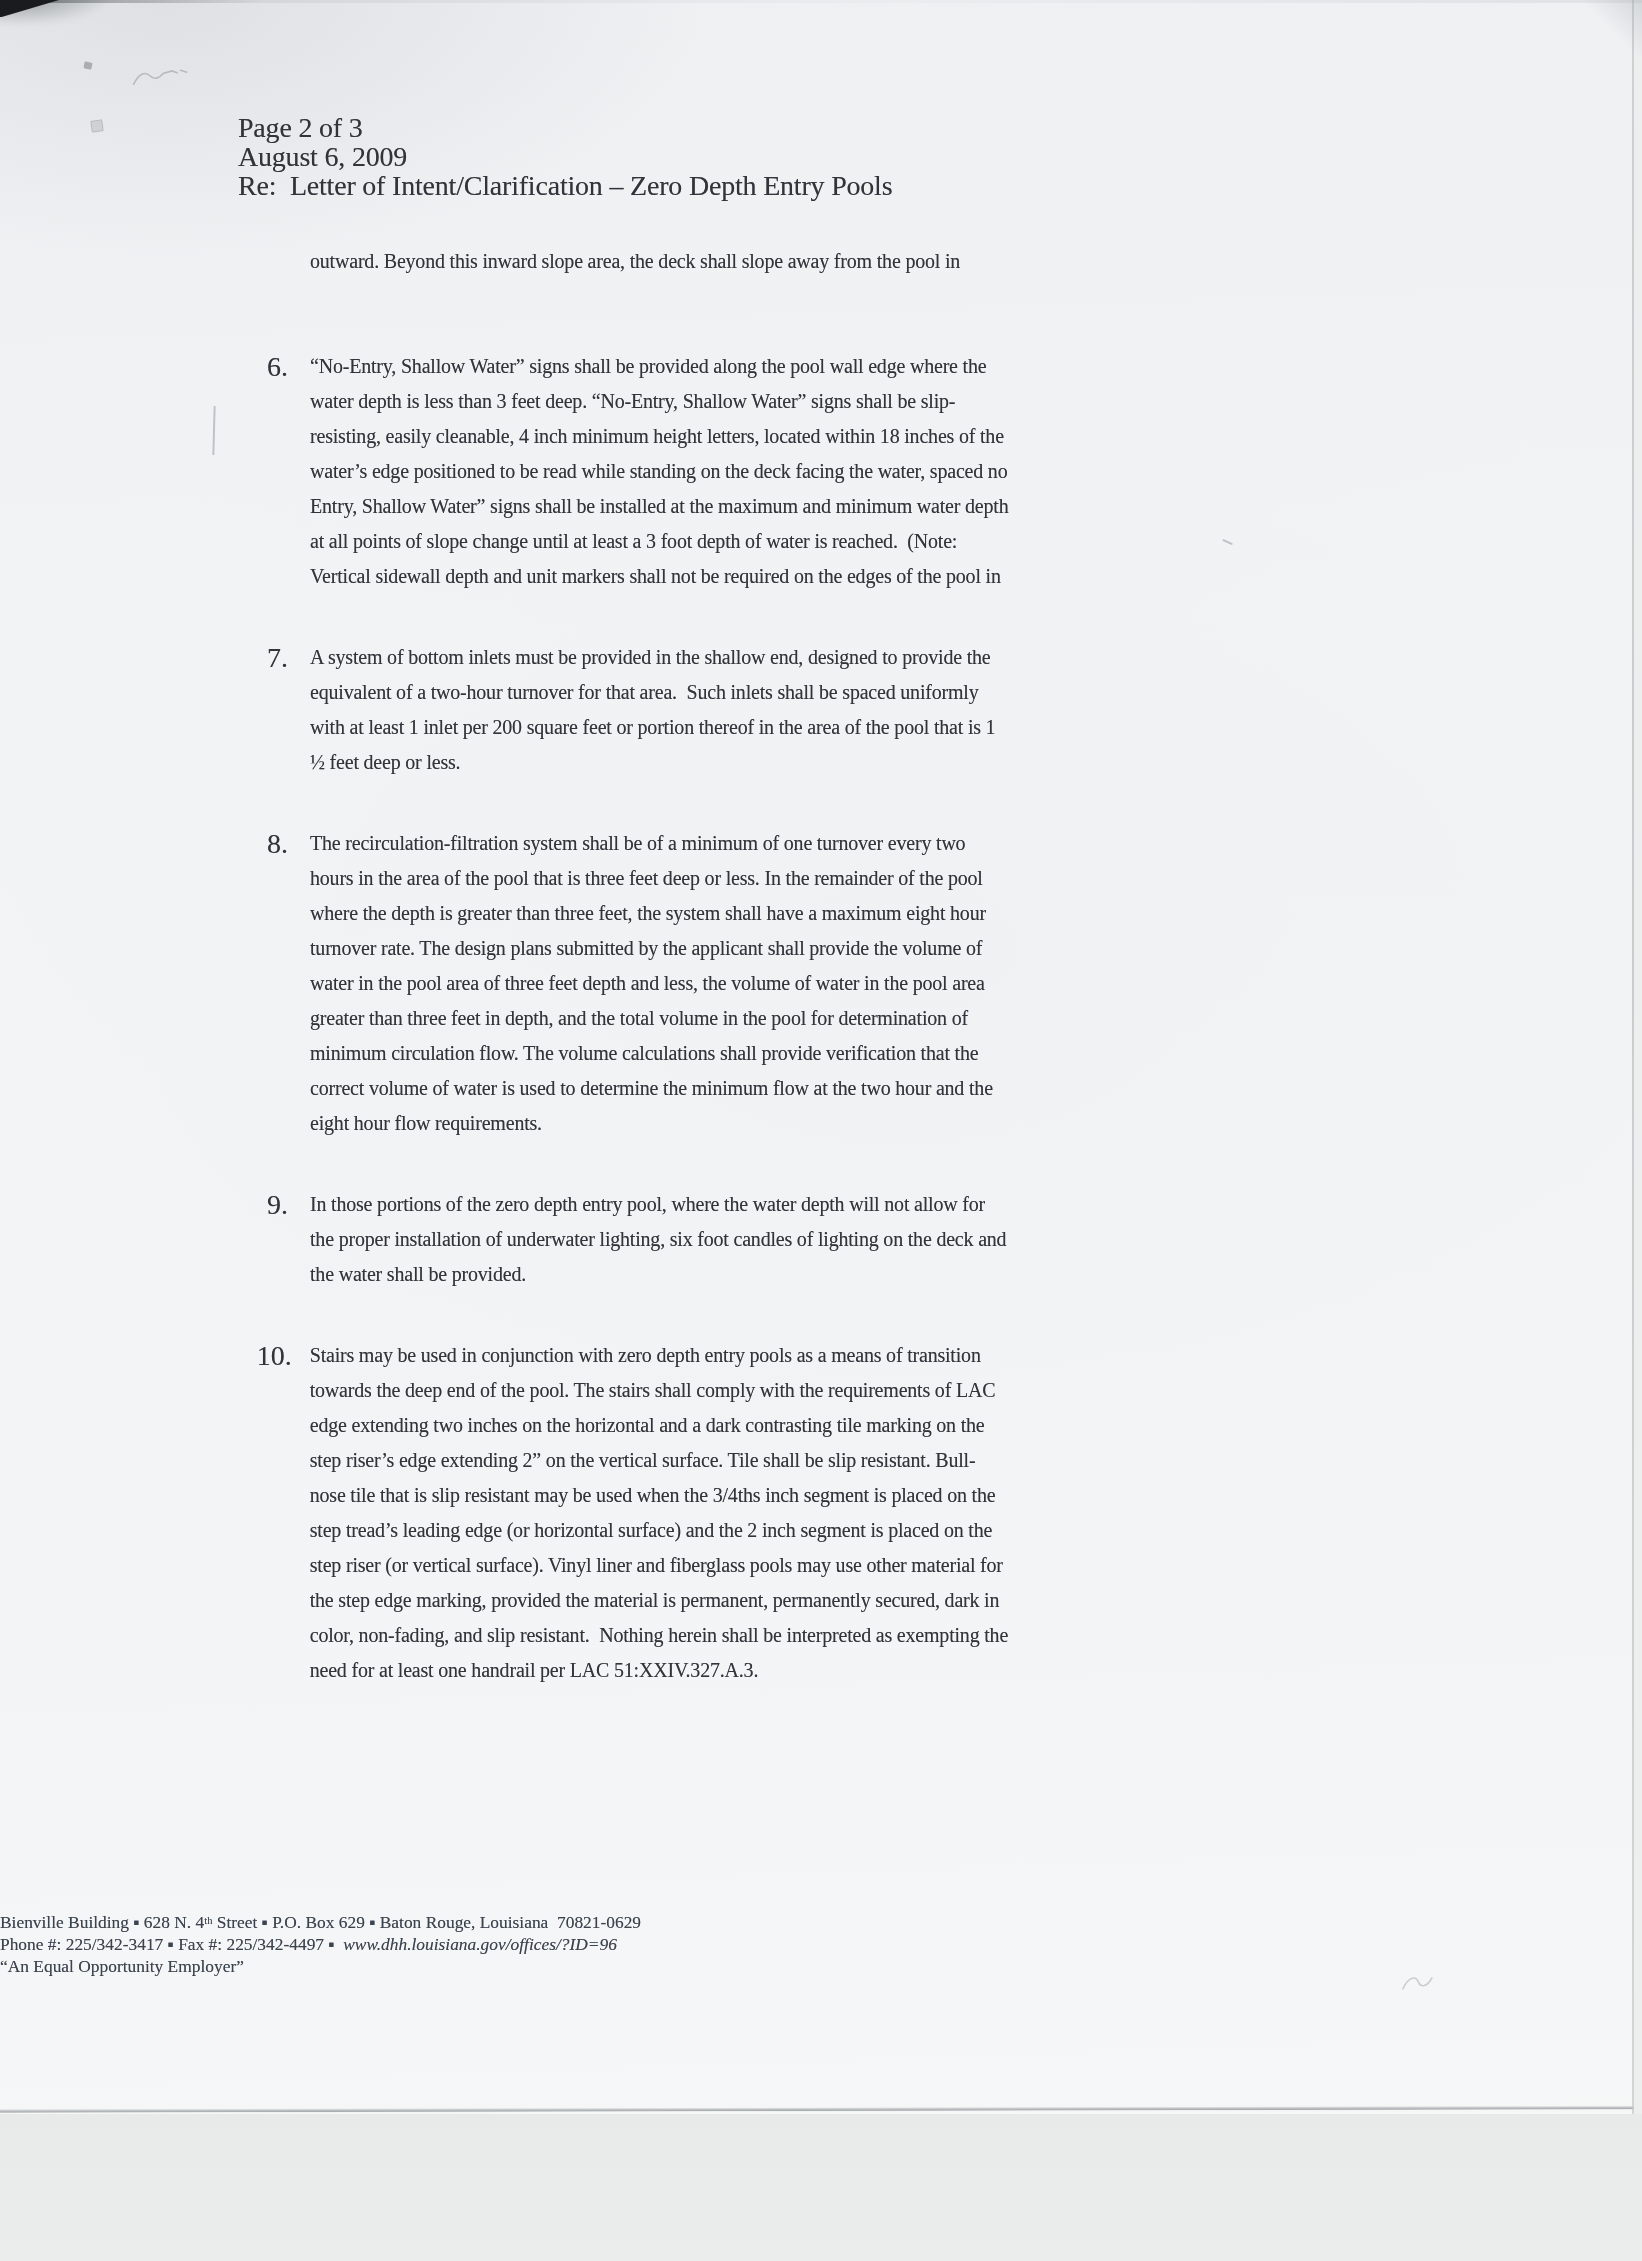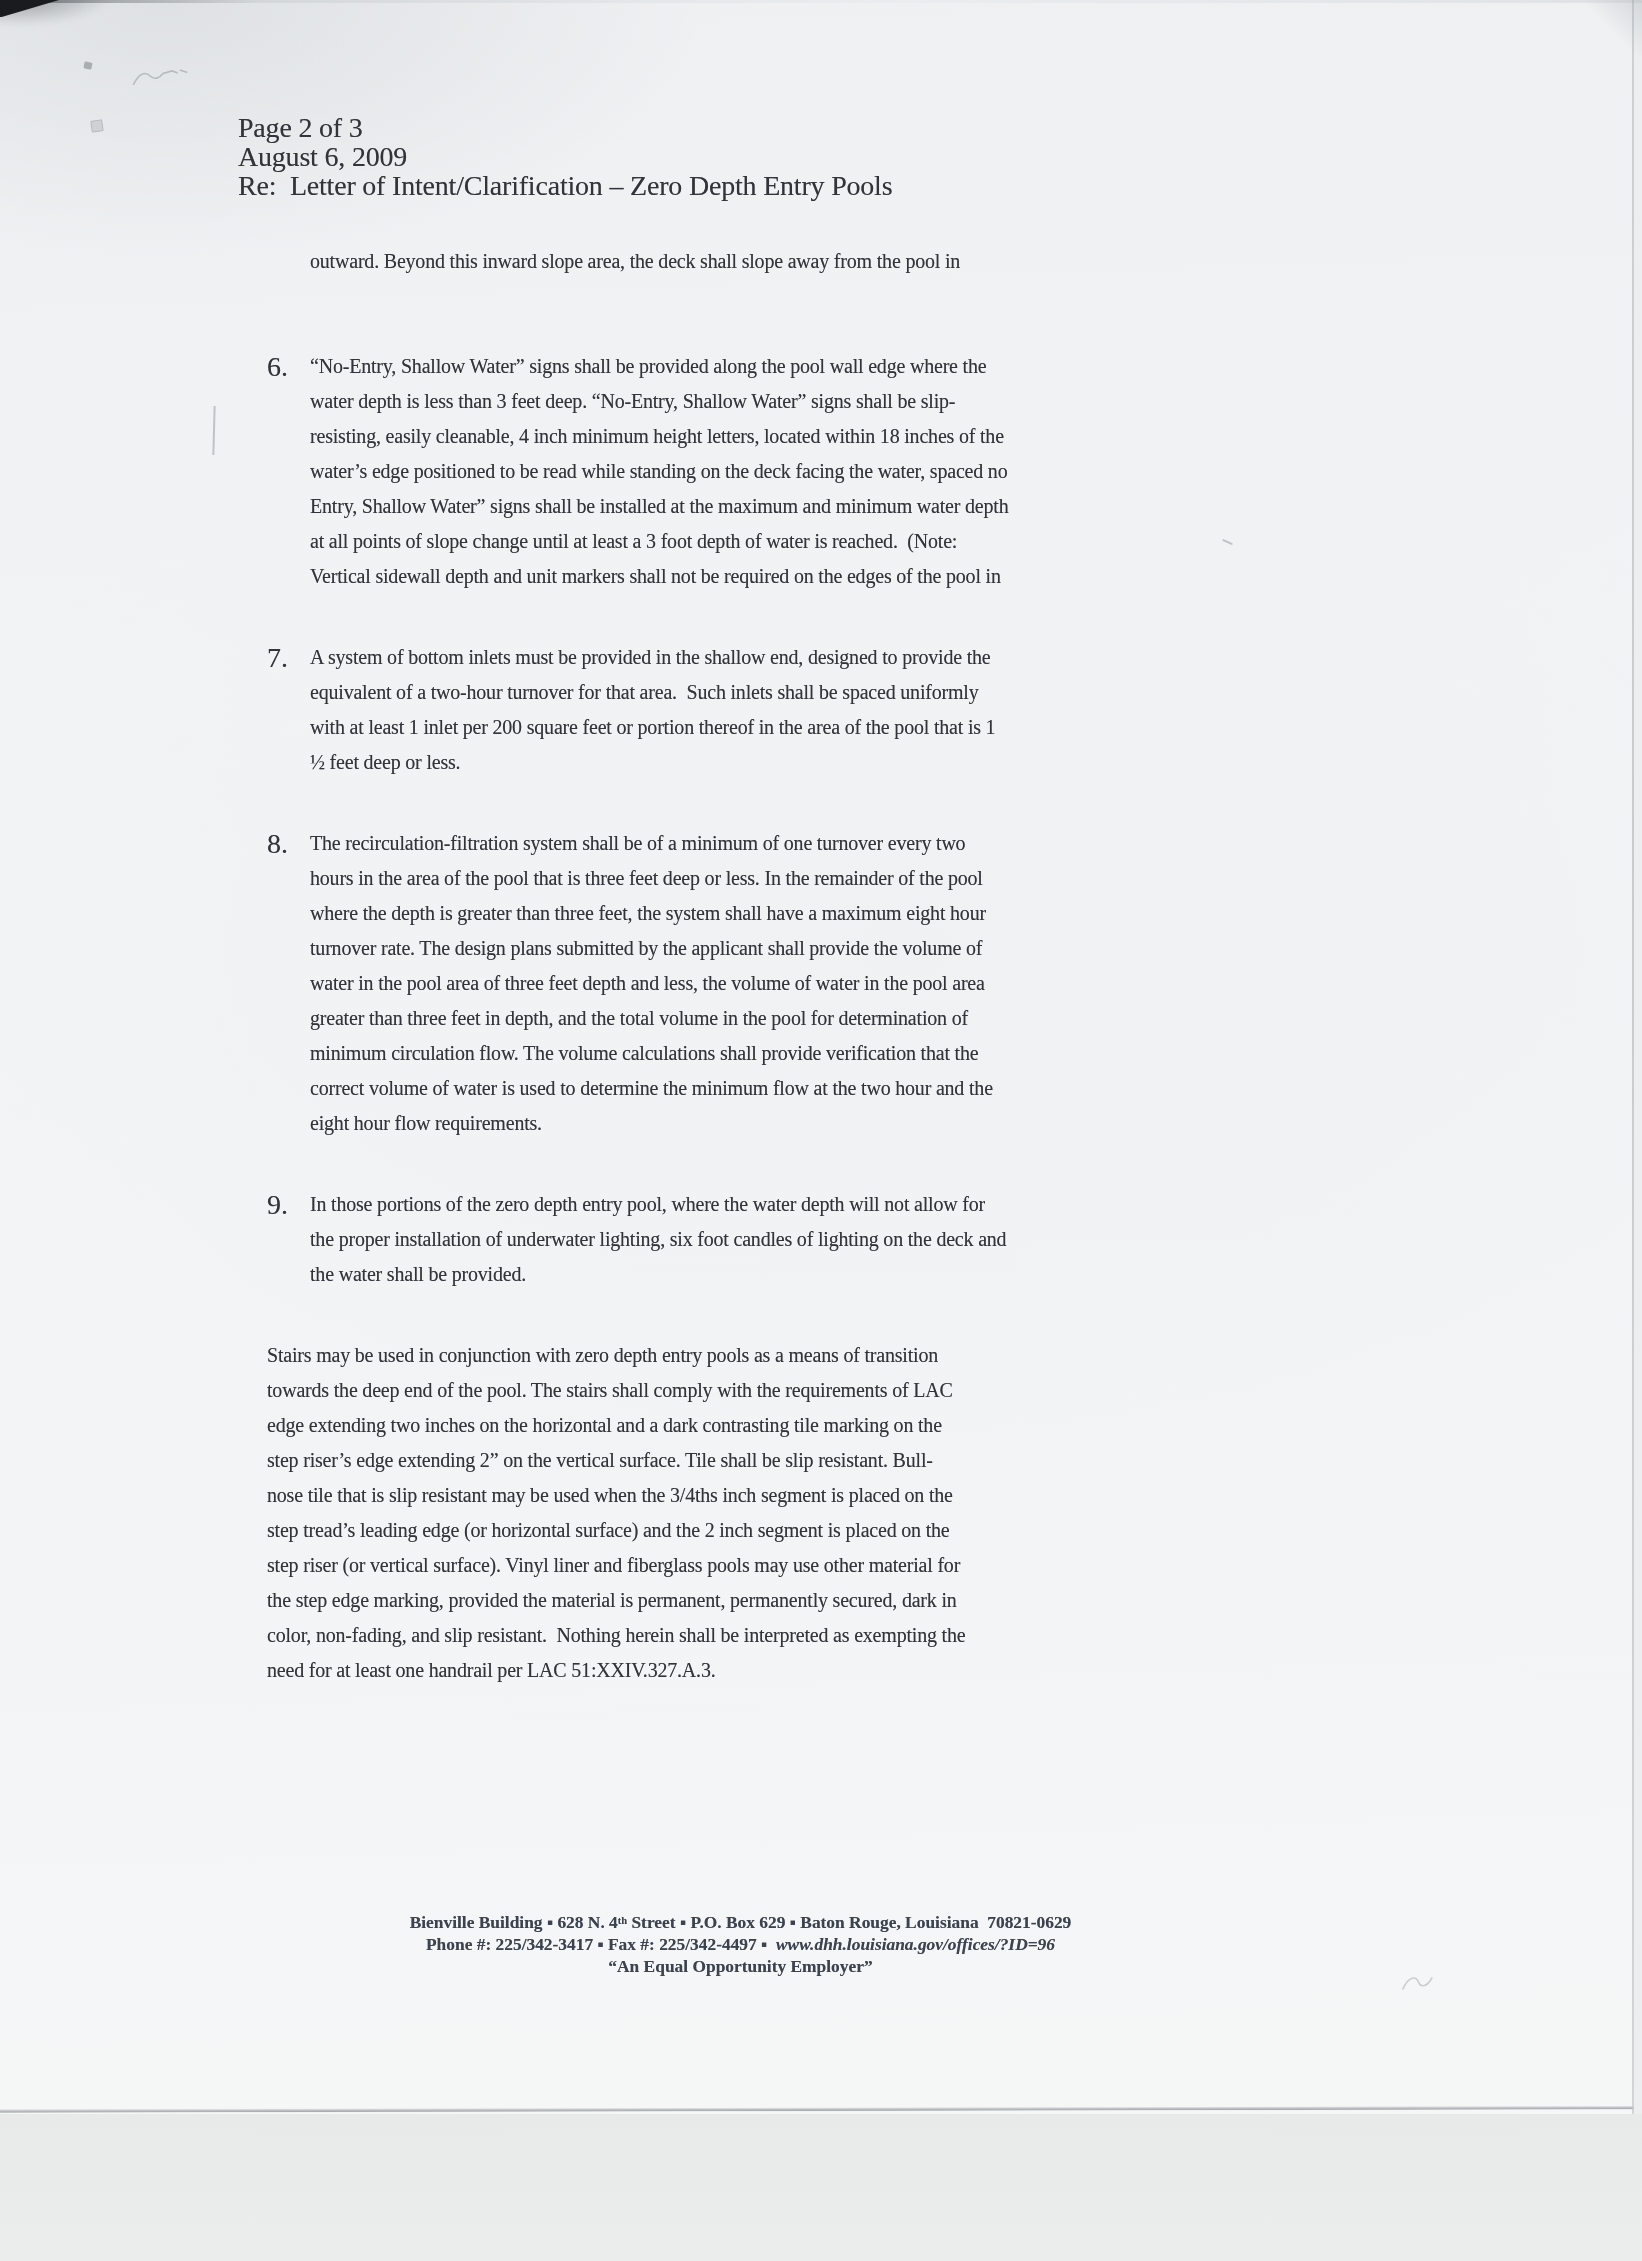--- a/index.html
+++ b/index.html
@@ -22,22 +22,22 @@
   
   .intro{position:absolute;top:244px;left:310px;}
   
   .list{position:absolute;top:349px;left:267px;}
   .item{display:flex;margin-bottom:46px;}
   .item:last-child{margin-bottom:0;}
   .num{flex:0 0 auto;width:43px;font-size:28px;line-height:35px;}
   .num.wide{margin-left:-10.3px;width:53px;}
   .item-body{width:1135px;}
   
-  .footer{position:absolute;top:1911px;left:0;width:1481px;text-align:center;
-          color:#3b434e;text-shadow:0 0 0.6px rgba(59,67,78,.5);font-weight:bold;}
+  .footer{position:absolute;top:1911px;left:0;width:1481px;text-align:left;
+          color:#3b434e;text-shadow:0 0 0.6px rgba(59,67,78,.5);}
   .footer .line{line-height:22px;height:22px;font-size:17.4px;letter-spacing:0;}
   .footer i{font-style:italic;}
   .footer sup{font-size:0.6em;vertical-align:baseline;position:relative;top:-0.38em;}
   
   .scanner-backing{position:absolute;left:0;top:2114px;width:100%;height:148px;
       background:linear-gradient(180deg,#e7eae8,#eaedeb);}
   .paper-bottom-edge{position:absolute;left:-3.9px;top:2109px;width:1651px;height:3.9px;
       background:linear-gradient(180deg,rgba(170,175,178,0) 0%,#c0c4c6 45%,#a8adaf 80%,rgba(231,234,232,.9) 100%);
       transform:rotate(-0.12deg);transform-origin:left center;}
   .right-backing{position:absolute;left:1634px;top:0;width:8.4px;height:2114px;background:#edefef;}
@@ -133,20 +133,21 @@
       </div>
       <div class="item">
         <div class="num">9.</div>
         <div class="item-body">
           <div class="line">In those portions of the zero depth entry pool, where the water depth will not allow for</div>
           <div class="line">the proper installation of underwater lighting, six foot candles of lighting on the deck and</div>
           <div class="line">the water shall be provided.</div>
         </div>
       </div>
       <div class="item">
+        <div class="num wide">10.</div>
         <div class="item-body">
           <div class="line">Stairs may be used in conjunction with zero depth entry pools as a means of transition</div>
           <div class="line">towards the deep end of the pool. The stairs shall comply with the requirements of LAC</div>
           <div class="line">edge extending two inches on the horizontal and a dark contrasting tile marking on the</div>
           <div class="line">step riser’s edge extending 2” on the vertical surface. Tile shall be slip resistant. Bull-</div>
           <div class="line">nose tile that is slip resistant may be used when the 3/4ths inch segment is placed on the</div>
           <div class="line">step tread’s leading edge (or horizontal surface) and the 2 inch segment is placed on the</div>
           <div class="line">step riser (or vertical surface). Vinyl liner and fiberglass pools may use other material for</div>
           <div class="line">the step edge marking, provided the material is permanent, permanently secured, dark in</div>
           <div class="line">color, non-fading, and slip resistant.  Nothing herein shall be interpreted as exempting the</div>

